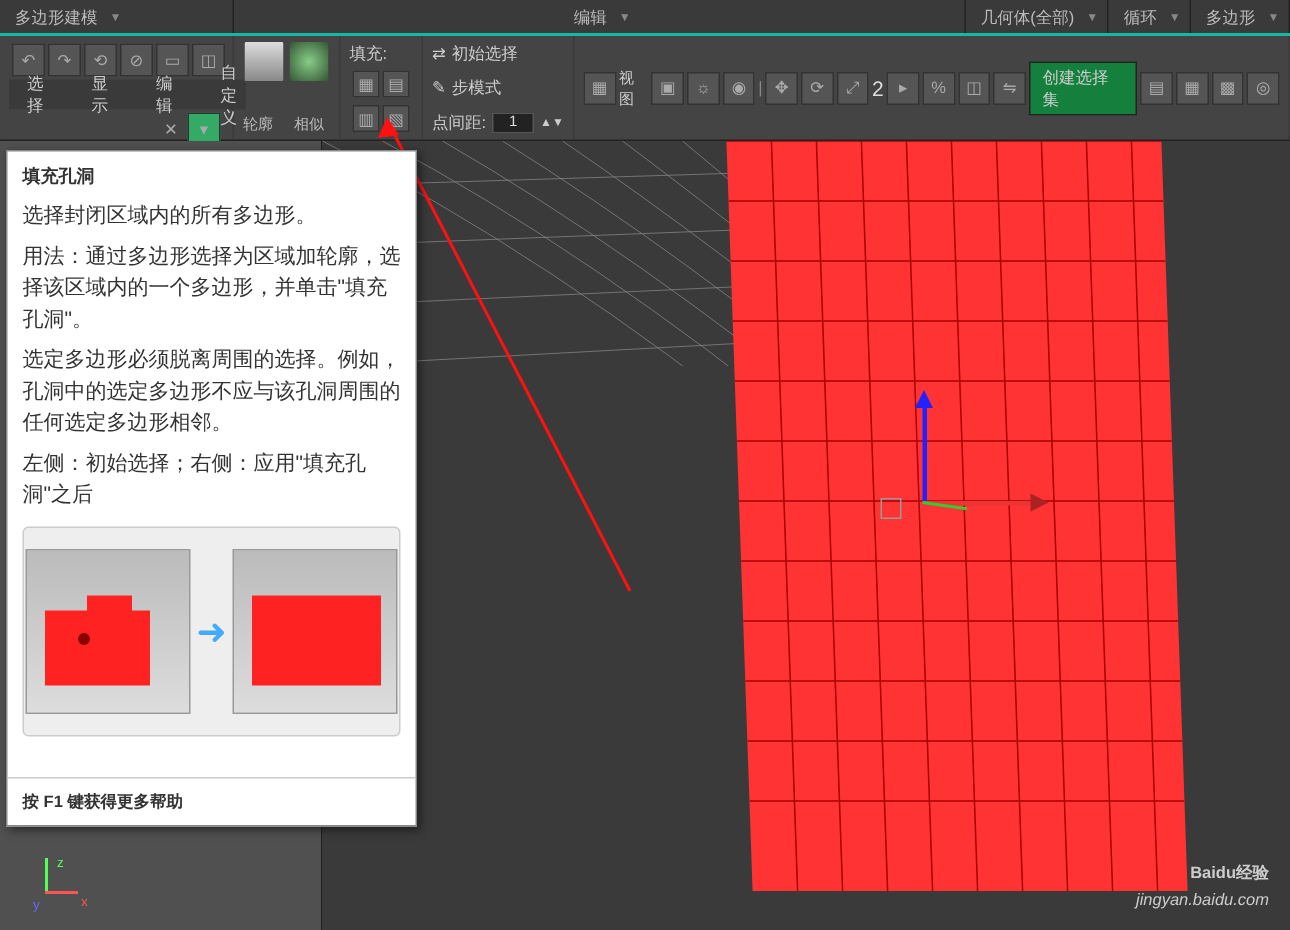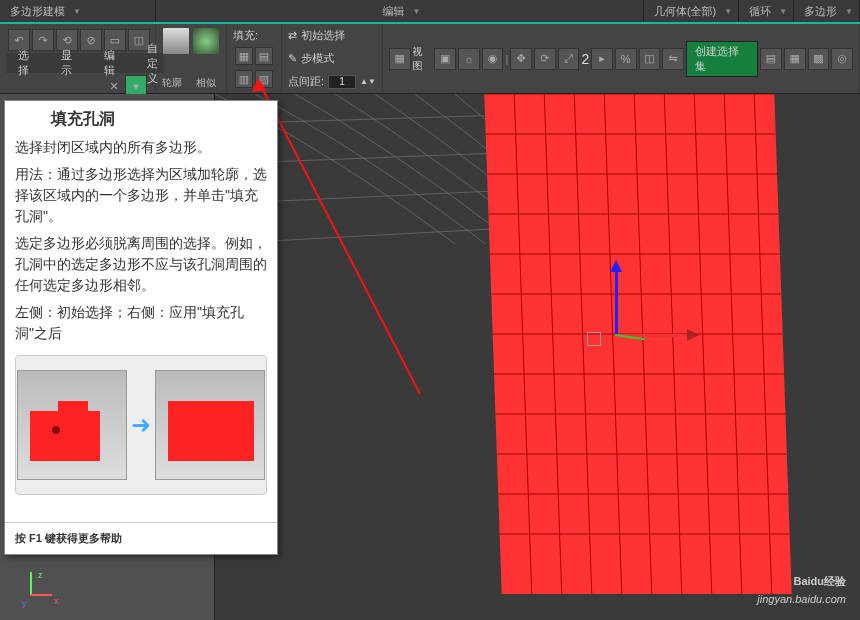--- a/index.html
+++ b/index.html
@@ -26,21 +26,21 @@
 .wire{position:absolute;inset:0;}
 .redpoly{position:absolute;left:278px;top:0;width:290px;height:500px;background:#f33;transform:skewX(2deg);}
 .gizmo{position:absolute;left:400px;top:240px;}
 .axis-z{position:absolute;width:3px;height:70px;left:0;top:-70px;background:#22f;}
 .axis-z::after{content:"";position:absolute;top:-10px;left:-5px;border:6px solid transparent;border-bottom:12px solid #22f;}
 .axis-x{position:absolute;width:80px;height:3px;left:0;top:0;background:#e33;}
 .axis-x::after{content:"";position:absolute;right:-10px;top:-5px;border:6px solid transparent;border-left:12px solid #a22;}
 .axis-y{position:absolute;width:30px;height:2px;left:0;top:0;background:#3c3;transform:rotate(8deg);transform-origin:left;}
 .gizmo-box{position:absolute;width:14px;height:14px;border:1px solid #999;left:-28px;top:-2px;}
 .tooltip{position:absolute;left:4px;top:100px;width:274px;background:#fff;border:1px solid #888;box-shadow:2px 2px 6px rgba(0,0,0,.5);z-index:100;}
-.tooltip h3{font-size:16px;color:#333;padding:8px 10px 4px;font-weight:bold;margin-left:36px;}
+.tooltip h3{font-size:12px;color:#333;padding:8px 10px 4px;font-weight:bold;}
 .tooltip p{font-size:14px;color:#333;padding:3px 10px;line-height:1.5;}
 .tooltip-img{margin:8px 10px;height:140px;background:#eee;border:1px solid #ccc;border-radius:4px;display:flex;align-items:center;justify-content:center;gap:4px;}
 .mini-grid{width:110px;height:110px;background:linear-gradient(#bbb,#ddd);position:relative;border:1px solid #999;}
 .mini-red{position:absolute;background:#f22;}
 .mini-arrow{color:#4af;font-size:24px;}
 .tooltip-footer{border-top:1px solid #ccc;padding:8px 10px;font-size:11px;color:#333;font-weight:bold;margin-top:27px;}
 .watermark{position:absolute;right:14px;bottom:14px;color:rgba(255,255,255,.75);text-align:right;font-family:Arial;z-index:50;}
 .watermark .big{font-size:26px;font-weight:bold;}
 .watermark .sm{font-size:12px;font-style:italic;}
 .red-arrow{position:absolute;left:210px;top:64px;width:220px;height:340px;z-index:90;pointer-events:none;}

